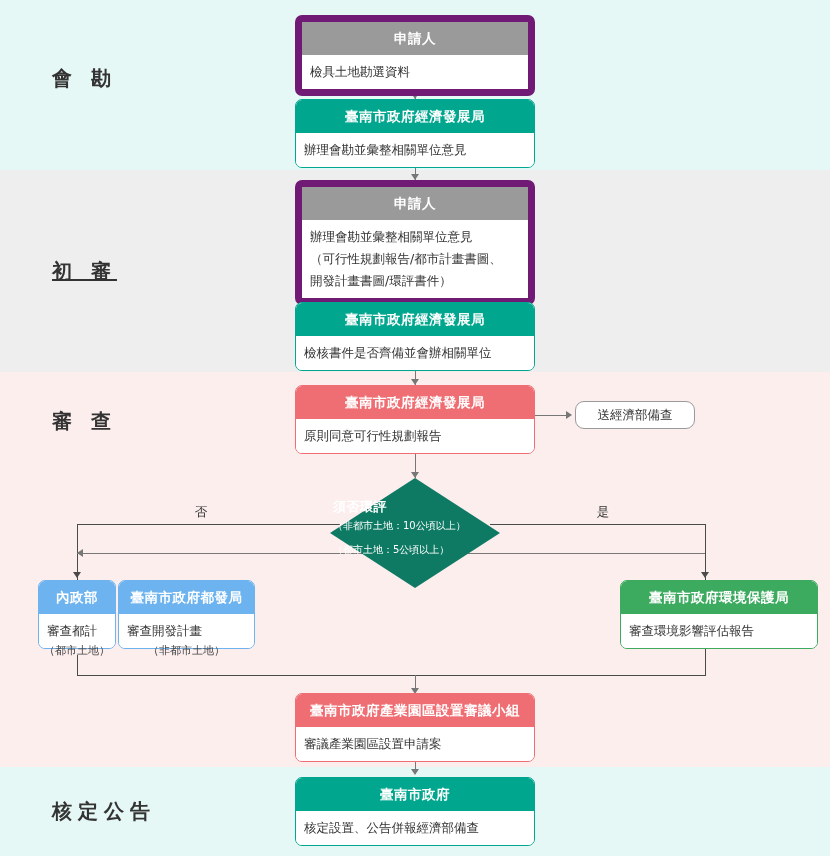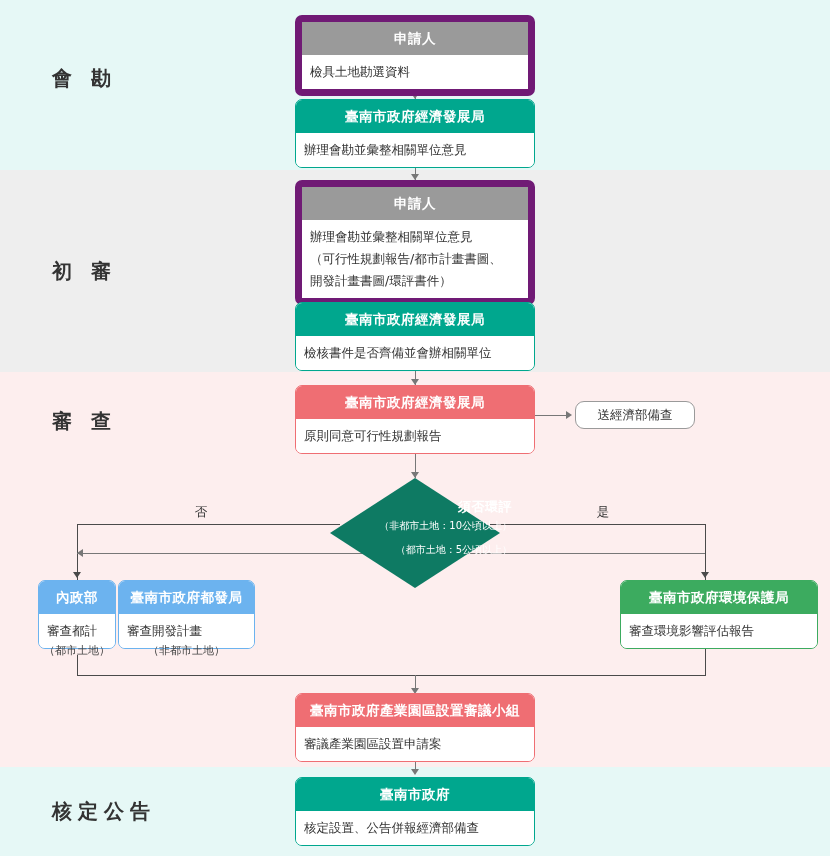--- a/index.html
+++ b/index.html
@@ -79,22 +79,22 @@
 
   
   .diamond-wrap{position:absolute;}
   .diamond-shape{
     position:absolute;left:0;top:0;
     width:100%;height:100%;
     background:#0e7a63;
     clip-path:polygon(50% 0,100% 50%,50% 100%,0 50%);
   }
   .diamond-text{
-    position:absolute;left:12px;width:100%;
-    text-align:right;color:#ffffff;
+    position:absolute;left:3px;width:100%;
+    text-align:left;color:#ffffff;
   }
   .diamond-title{font-size:13px;font-weight:bold;letter-spacing:.5px;}
   .diamond-sub{font-size:10px;line-height:1.35;margin-top:3px;letter-spacing:0;}
 
   
   .vline{position:absolute;width:1px;background:#777777;}
   .hline{position:absolute;height:1px;background:#777777;}
   .vline-dark{position:absolute;width:1px;background:#4a4a4a;}
   .hline-dark{position:absolute;height:1px;background:#4a4a4a;}
 
@@ -131,21 +131,21 @@
 <body>
 
 <div id="stage">
 
   <div class="band band-cyan" style="top:0;height:170px;"></div>
   <div class="band band-gray" style="top:170px;height:202px;"></div>
   <div class="band band-pink" style="top:372px;height:395px;"></div>
   <div class="band band-cyan" style="top:767px;height:89px;"></div>
 
   <div class="phase-label" style="left:52px;top:65px;">會 勘</div>
-  <div class="phase-label" style="left:52px;top:258px;">初 審</div>
+  <div class="phase-label" style="left:52px;top:258px;text-decoration:underline;">初 審</div>
   <div class="phase-label" style="left:52px;top:408px;">審 查</div>
   <div class="phase-label" style="left:52px;top:798px;">核定公告</div>
 
   <div class="vline" style="left:415px;top:79px;height:20px;"></div>
   <div class="arrow-down" style="left:411px;top:93px;"></div>
 
   <div class="vline" style="left:415px;top:160px;height:20px;"></div>
   <div class="arrow-down" style="left:411px;top:174px;"></div>
 
   <div class="vline" style="left:415px;top:285px;height:17px;"></div>

